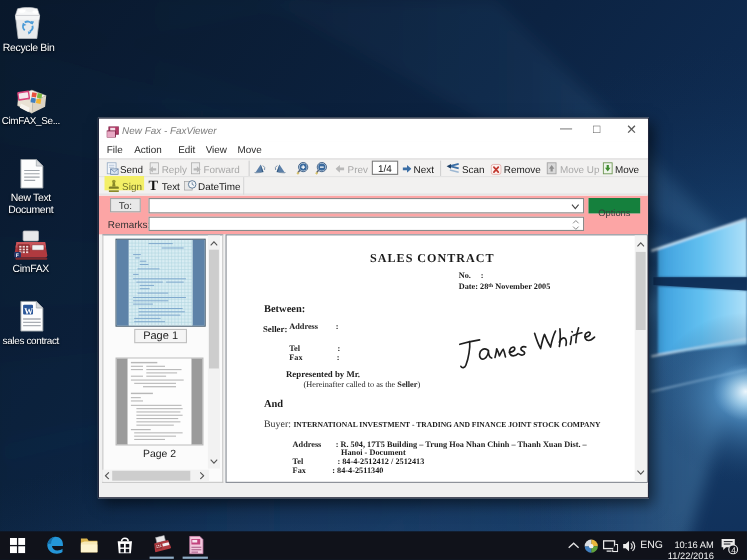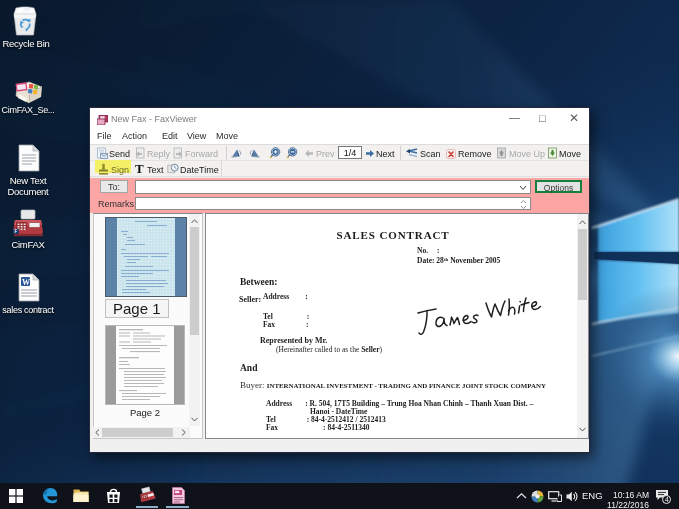--- a/index.html
+++ b/index.html
@@ -6,21 +6,21 @@
  font-family:"Liberation Sans",sans-serif;background:#0d2240;}
 #desktop *{box-sizing:border-box;}
 .abs{position:absolute;}
 .icolabel{position:absolute;color:#fff;font-size:9.5px;letter-spacing:-0.3px;text-align:center;
  text-shadow:0 1px 2px rgba(0,0,0,.9);line-height:11px;}
 
 #win{position:absolute;left:89px;top:107px;width:501px;height:346px;
  background:#f0f0f0;border:1px solid #23283d;
  box-shadow:4px 5px 12px rgba(0,0,0,.55);}
 #titlebar{position:absolute;left:0;top:0;width:100%;height:21px;background:#fff;}
-#title{position:absolute;left:21px;top:6px;font-size:9px;color:#7c7c7c;}
+#title{position:absolute;left:21px;top:6px;font-size:9px;color:#7c7c7c;font-style:italic;}
 .capbtn{position:absolute;top:4px;color:#5a5a5a;font-size:11px;line-height:13px;}
 #menubar{position:absolute;left:0;top:21px;width:100%;height:15px;background:#fff;
  font-size:9px;color:#2a2a2a;}
 #menubar span{position:absolute;top:2px;}
 .tb{position:absolute;left:0;width:100%;background:#f2f1f0;}
 #tb1{top:36px;height:16px;border-top:1px solid #dcdcdc;}
 #tb2{top:52px;height:17px;border-top:1px solid #e3e3e3;border-bottom:1px solid #e0e0e0;}
 .tbt{position:absolute;top:3.5px;font-size:9px;color:#1a1a1a;}
 .tbg{color:#a8a8a8;}
 .field{position:absolute;background:#fff;border:1px solid #8a8a8a;}
@@ -298,21 +298,21 @@
  <span class="tbt" style="left:90px">DateTime</span>
  <div class="abs" style="left:131px;top:0;width:1px;height:16px;background:#d8d8d8;"></div>
 </div>
 <div class="abs" style="left:0;top:70px;width:100%;height:37px;background:#fca5a5;">
  <div class="abs" style="left:10px;top:2px;width:28px;height:13px;background:#e9e9e9;border:1px solid #a5a5a5;font-size:9px;color:#333;text-align:center;line-height:12px;">To:</div>
  <div class="field" style="left:45px;top:2px;width:396px;height:14px;">
   <svg class="abs" style="right:3px;top:4px" width="8" height="6" viewBox="0 0 8 6">
             <path d="M1 1 L4 4.6 L7 1" stroke="#444" stroke-width="1" fill="none"></path>
           </svg>
  </div>
- <div class="abs" style="left:445px;top:2px;width:47px;height:13px;background:#e2e2e2;border:2px solid #15803d;font-size:8.5px;color:#3a3a3a;text-align:center;line-height:12px;">Options</div>
+ <div class="abs" style="left:445px;top:2px;width:47px;height:13px;background:#e2e2e2;border:7px solid #15803d;font-size:8.5px;color:#3a3a3a;text-align:center;line-height:12px;">Options</div>
  <div class="abs" style="left:8px;top:21px;font-size:9px;color:#333;">Remarks:</div>
  <div class="field" style="left:45px;top:19px;width:396px;height:13px;">
   <svg class="abs" style="right:3px;top:2px" width="7" height="9" viewBox="0 0 7 9">
             <path d="M1 3 L3.5 0.5 L6 3" stroke="#888" stroke-width="0.9" fill="none"></path>
             <path d="M1 6 L3.5 8.5 L6 6" stroke="#888" stroke-width="0.9" fill="none"></path>
           </svg>
  </div>
 </div>
 
 <div class="abs" style="left:0;top:105px;width:100%;height:227px;background:#f0f0f0;">
@@ -347,21 +347,21 @@
      <rect x="4" y="55" width="32" height="0.9"></rect>
      <rect x="4" y="58" width="18" height="0.9"></rect>
      <rect x="9" y="62" width="40" height="0.9"></rect>
                 <rect x="9" y="65" width="42" height="0.9"></rect>
      <rect x="9" y="68" width="38" height="0.9"></rect>
      <rect x="5" y="71" width="24" height="0.9"></rect>
      <rect x="5" y="74" width="28" height="0.9"></rect>
     </g>
    </svg>
   </div>
-  <div class="abs" style="left:11px;top:85px;width:82px;text-align:left;font-size:15px;color:#1a1a1a;"><span style="border:1px solid #c0c0c0;background:#f5f5f5;padding:0 7px;display:inline-block;">Page 1</span></div>
+  <div class="abs" style="left:11px;top:85px;width:82px;text-align:center;font-size:10px;color:#1a1a1a;"><span style="border:1px solid #c0c0c0;background:#f5f5f5;padding:0 7px;display:inline-block;">Page 1</span></div>
 
   <div class="abs" style="left:11px;top:111px;width:80px;height:80px;border:1px solid #b9b9b9;background:#fff;">
    <div class="abs" style="left:0;top:0;width:10px;height:100%;background:#9b9b9b;"></div>
    <div class="abs" style="right:0;top:0;width:10px;height:100%;background:#9b9b9b;"></div>
    <svg class="abs" style="left:10px;top:0" width="58" height="78" viewBox="0 0 58 78">
     <rect width="58" height="78" fill="#fdfdfd"></rect>
     <g fill="#b8b8b8">
      <rect x="3" y="3" width="24" height="1.3"></rect>
      <rect x="3" y="6.5" width="11" height="1"></rect>
                 <rect x="17" y="6.5" width="17" height="1"></rect>
@@ -438,23 +438,23 @@
     <path d="M116 12 C114.5 17 113.5 21.5 113.5 25.5"></path>
     <path d="M111 19 C113.5 18 116.5 17 119 16.5"></path>
     <path d="M122.5 20.5 C125 20 127 18.5 126.5 16.8 C126 15.2 123 15.8 122 18.2 C121 21 122.5 23.5 125 23.5 C127 23.5 129 22 130.5 20.5"></path>
    </g>
   </svg>
   <div class="ser abs" style="left:54px;top:122px;font-size:8px;">Represented by Mr.</div>
   <div class="abs" style="left:70px;top:131px;font-size:7.5px;font-family:'Liberation Serif',serif;color:#1c1c1c;">(Hereinafter called to as the <b>Seller</b>)</div>
   <div class="ser abs" style="left:34px;top:149px;font-size:9.5px;">And</div>
   <div class="ser abs" style="left:34px;top:166px;font-size:9px;font-weight:normal;color:#333;">Buyer: <span style="font-size:6.9px;font-weight:bold;color:#1c1c1c;">INTERNATIONAL INVESTMENT - TRADING AND FINANCE JOINT STOCK COMPANY</span></div>
   <div class="ser abs" style="left:60px;top:185px;font-size:7.5px;">Address<span style="margin-left:13px;">: R. 504, 17T5 Building – Trung Hoa Nhan Chinh – Thanh Xuan Dist. –</span></div>
-  <div class="ser abs" style="left:104px;top:193px;font-size:7.5px;">Hanoi - DateTime</div>
+  <div class="ser abs" style="left:104px;top:193px;font-size:7.5px;">Hanoi - Document</div>
   <div class="ser abs" style="left:60px;top:201px;font-size:7.5px;">Tel<span style="margin-left:31px;">: 84-4-2512412 / 2512413</span></div>
-  <div class="ser abs" style="left:60px;top:209px;font-size:7.5px;">Fax<span style="margin-left:45px;">: 84-4-2511340</span></div>
+  <div class="ser abs" style="left:60px;top:209px;font-size:7.5px;">Fax<span style="margin-left:24px;">: 84-4-2511340</span></div>
  </div>
 
  <div class="abs" style="left:487px;top:1px;width:11px;height:224px;background:#f2f2f2;">
   <svg class="abs" style="left:2px;top:6px" width="7" height="5" viewBox="0 0 7 5">
             <path d="M0.5 4 L3.5 0.8 L6.5 4" stroke="#555" stroke-width="1" fill="none"></path>
           </svg>
   <div class="abs" style="left:1px;top:15px;width:9px;height:71px;background:#cdcdcd;"></div>
   <svg class="abs" style="left:2px;top:213px" width="7" height="5" viewBox="0 0 7 5">
             <path d="M0.5 0.8 L3.5 4 L6.5 0.8" stroke="#555" stroke-width="1" fill="none"></path>
           </svg>

